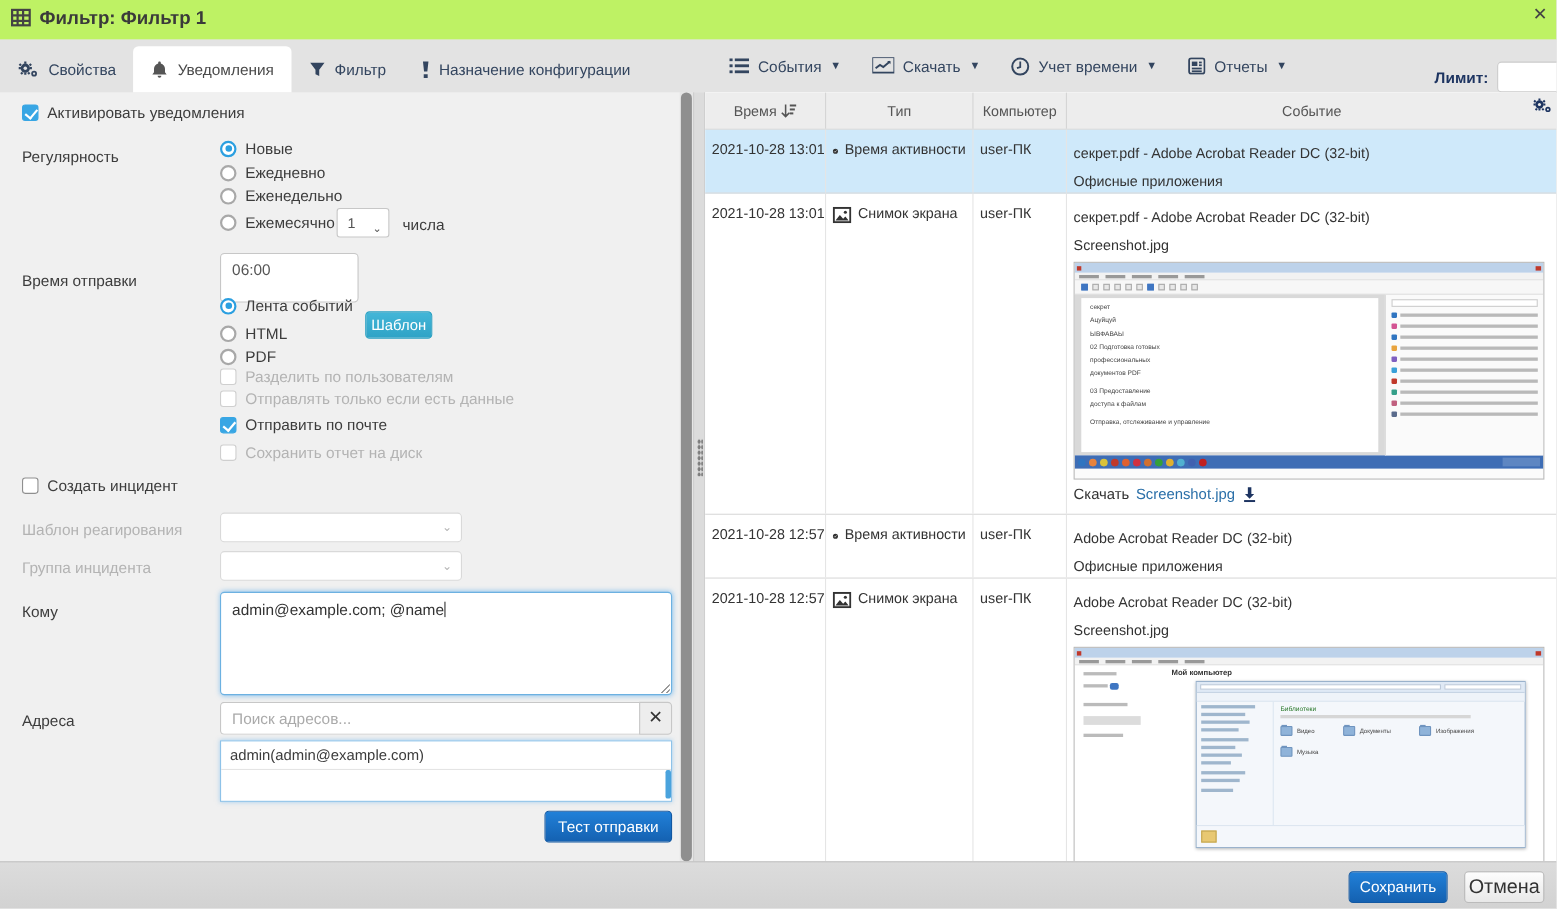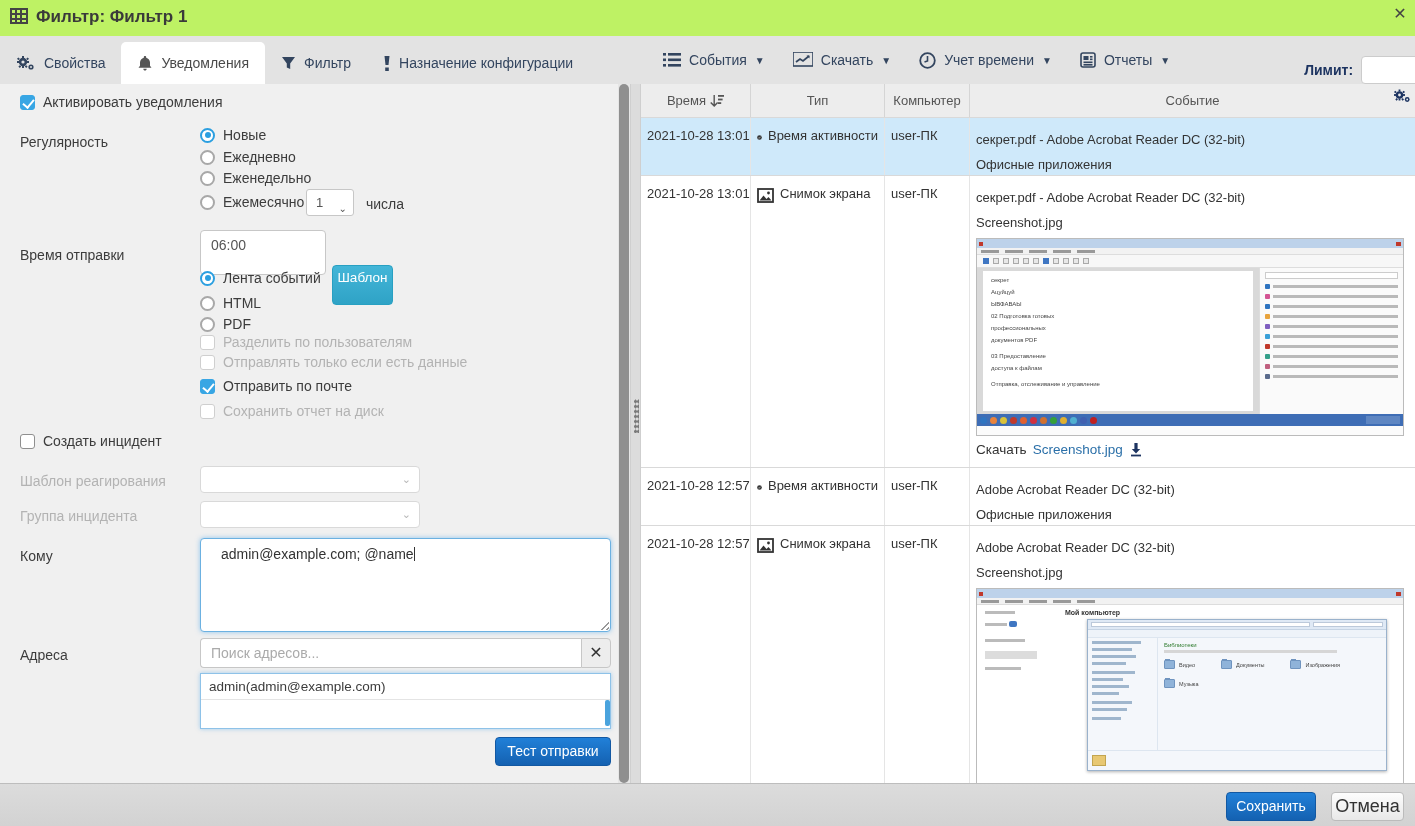--- a/index.html
+++ b/index.html
@@ -49,21 +49,21 @@
   .radio .dot { width:15px; height:15px; border:2px solid #a8a8a8; border-radius:50%; background:#fff; flex:0 0 auto; position:relative; }
   .radio.sel .dot { border-color:#2b9fe0; }
   .radio.sel .dot::after { content:""; position:absolute; left:2.5px; top:2.5px; width:6px; height:6px; border-radius:50%; background:#2b9fe0; }
   .radio .lbl { font-size:14px; color:#3c3c3c; }
   .mini-select { position:absolute; width:48px; height:27px; border:1px solid #c7c7c7; border-radius:3px; background:#fff; font-size:13px; color:#555; padding-left:9px; line-height:25px; }
   .mini-select .ch { position:absolute; right:6px; top:6px; font-size:10px; color:#555; }
   .txt-input { position:absolute; border:1px solid #c7c7c7; border-radius:4px; background:#fff; font-size:14px; color:#555; padding-left:10px; }
   .btn-teal { position:absolute; background:linear-gradient(#43b6d8,#2fa3c6); border:1px solid #28a0c2; border-radius:4px; color:#fff; font-size:13.5px; text-align:center; cursor:pointer; }
   .sel-dis { position:absolute; width:220px; height:27px; border:1px solid #d9d9d9; border-radius:4px; background:#fff; }
   .sel-dis .ch { position:absolute; right:8px; top:6px; font-size:11px; color:#b7b7b7; }
-  .to-area { position:absolute; left:200px; top:454px; width:411px; height:94px; background:#fff; border:1px solid #6cb1e1; border-radius:4px; box-shadow:0 0 5px rgba(82,168,236,.6); padding:7px 20px; font-size:14px; color:#333; }
+  .to-area { position:absolute; left:200px; top:454px; width:411px; height:94px; background:#fff; border:1px solid #6cb1e1; border-radius:4px; box-shadow:0 0 5px rgba(82,168,236,.6); padding:7px 10px; font-size:14px; color:#333; }
   .caret-line { display:inline-block; width:1px; height:14px; background:#333; vertical-align:-2px; }
   .resize-grip { position:absolute; right:1px; bottom:1px; width:10px; height:10px;
      background:repeating-linear-gradient(135deg, transparent 0 2px, #999 2px 3.2px); clip-path:polygon(100% 0,100% 100%,0 100%); cursor:nwse-resize; }
   .search-group { position:absolute; left:200px; top:554px; width:411px; height:30px; display:flex; }
   .search-input { flex:1; border:1px solid #c7c7c7; border-right:none; border-radius:4px 0 0 4px; background:#fff; font-size:14px; color:#aaa; padding-left:10px; line-height:28px; }
   .clear-btn { width:30px; border:1px solid #c7c7c7; border-radius:0 4px 4px 0; background:#ededed; font-weight:bold; color:#333; text-align:center; line-height:28px; cursor:pointer; }
   .addr-list { position:absolute; left:200px; top:589px; width:411px; height:56px; background:#fff; border:1px solid #8ec2e8; box-shadow:0 0 4px rgba(82,168,236,.5); overflow:hidden; }
   .addr-item { height:26px; line-height:26px; padding-left:8px; font-size:13.5px; color:#3c3c3c; border-bottom:1px solid #e4e4e4; cursor:pointer; }
   .addr-scroll { position:absolute; right:0; top:26px; width:5px; height:26px; background:#4aa3dd; border-radius:2px; }
   .btn-primary { background:linear-gradient(#2180d8,#1461b1); border:1px solid #1258a2; border-radius:4px; color:#fff; font-size:14px; text-align:center; cursor:pointer; }
@@ -264,21 +264,21 @@
 
   <span class="frm-label" style="top:163px;">Время отправки</span>
   <div class="txt-input" style="left:200px; top:146px; width:126px; height:45px; line-height:28px;">
     <span>06:00</span>
   </div>
 
   <div class="radio sel" style="left:200px; top:186px;">
     <span class="dot"></span>
     <span class="lbl">Лента событий</span>
   </div>
-  <div class="btn-teal" style="left:332px; top:181px; width:61px; height:40px; line-height:23px;">
+  <div class="btn-teal" style="left:332px; top:199px; width:61px; height:25px; line-height:23px;">
     <span>Шаблон</span>
   </div>
   <div class="radio" style="left:200px; top:211px;">
     <span class="dot"></span>
     <span class="lbl">HTML</span>
   </div>
   <div class="radio" style="left:200px; top:232px;">
     <span class="dot"></span>
     <span class="lbl">PDF</span>
   </div>

